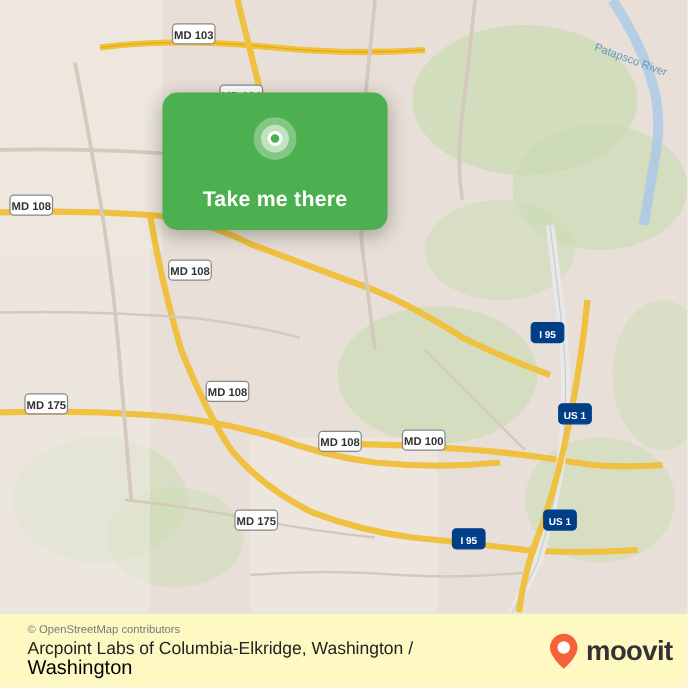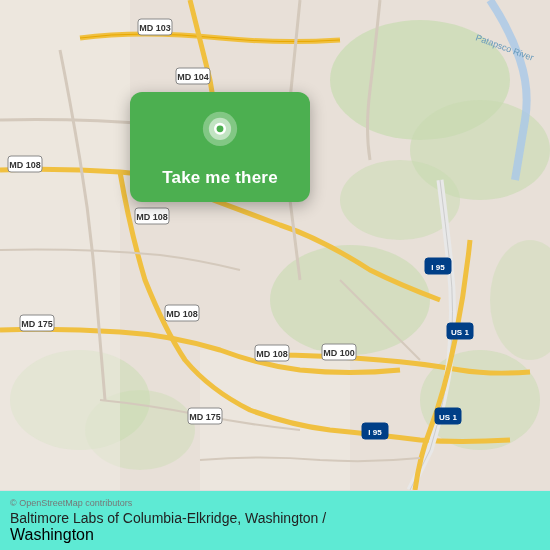--- a/index.html
+++ b/index.html
@@ -22,21 +22,21 @@
     
     #map-svg {
       position: absolute;
       top: 0; left: 0;
       width: 100%; height: 100%;
     }
 
     
     #location-card {
       position: absolute;
-      top: 92px;
+      top: 74px;
       left: 130px;
       width: 180px;
       background: #4caf50;
       border-radius: 12px;
       display: flex;
       flex-direction: column;
       align-items: center;
       padding: 18px 20px 14px;
       box-shadow: 0 4px 16px rgba(0,0,0,0.3);
       cursor: pointer;
@@ -56,26 +56,26 @@
       border: none;
       cursor: pointer;
       white-space: nowrap;
       letter-spacing: 0.2px;
     }
 
     
     #footer {
       width: 550px;
       height: 60px;
-      background: #5eead4;
+      background: #fef9c3;
       border-top: 1px solid #ddd;
       display: flex;
       align-items: center;
       justify-content: space-between;
-      padding: 0 12px 0 10px;
+      padding: 0 12px 0 22px;
     }
 
     #footer-left {
       display: flex;
       flex-direction: column;
       justify-content: center;
     }
 
     #copyright {
       font-size: 9px;
@@ -206,16 +206,24 @@
       <circle cx="24" cy="22" r="7" fill="white"></circle>
       <circle cx="24" cy="22" r="4" fill="#4caf50"></circle>
     </svg>
     <button id="take-me-there-btn">Take me there</button>
   </div>
 </div>
 
 <div id="footer">
   <div id="footer-left">
     <span id="copyright">© OpenStreetMap contributors</span>
-    <span id="location-name">Baltimore Labs of Columbia-Elkridge, Washington /</span>
+    <span id="location-name">Arcpoint Labs of Columbia-Elkridge, Washington /</span>
     <span id="location-name2">Washington</span>
   </div>
+  <div id="moovit-logo">
+
+    <svg id="moovit-pin" viewBox="0 0 26 32" xmlns="http://www.w3.org/2000/svg">
+      <path d="M13,2 C7,2 2,7 2,13 C2,21 13,30 13,30 C13,30 24,21 24,13 C24,7 19,2 13,2 Z" fill="#f4623a"></path>
+      <circle cx="13" cy="13" r="5" fill="white"></circle>
+    </svg>
+    <span id="moovit-text">moovit</span>
+  </div>
 </div>
 
 </body></html>

